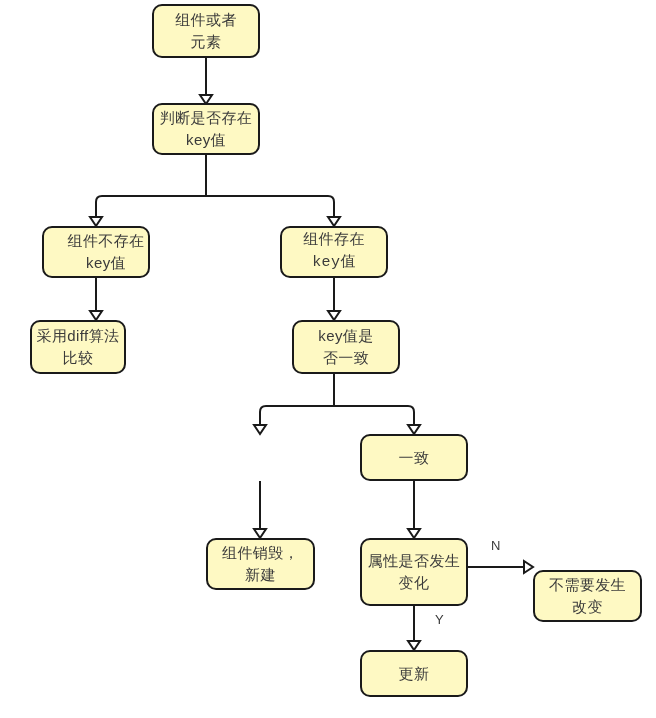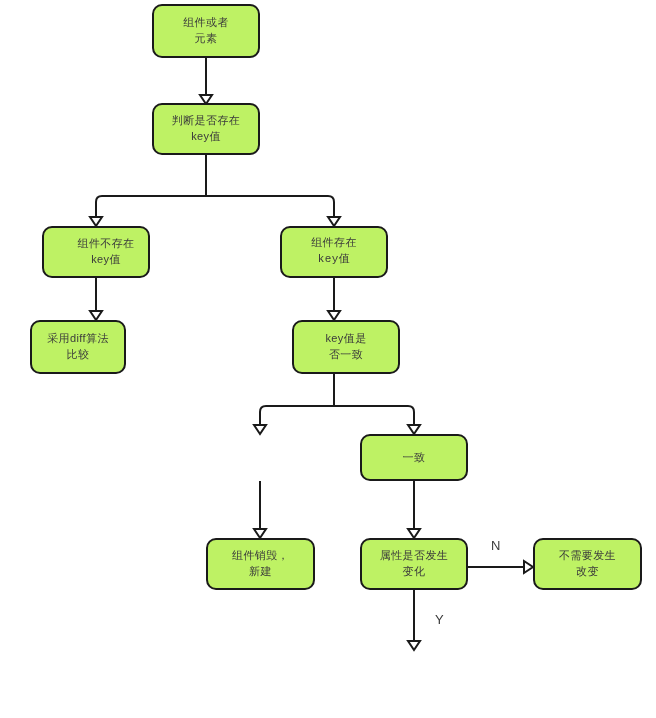--- a/index.html
+++ b/index.html
@@ -19,27 +19,27 @@
     left: 0;
     top: 0;
     width: 656px;
     height: 718px;
   }
   .node {
     position: absolute;
     box-sizing: border-box;
     border: 2px solid #1a1a1a;
     border-radius: 10px;
-    background: #bef264;
+    background: #fef9c3;
     display: flex;
     align-items: center;
     justify-content: center;
     text-align: center;
     color: #3b3b3b;
-    font-size: 11px;
+    font-size: 15px;
     line-height: 1.45;
     letter-spacing: 0.4px;
     white-space: pre-line;
     z-index: 2;
   }
   .edge-label {
     position: absolute;
     color: #3b3b3b;
     font-size: 13px;
     letter-spacing: 0.4px;
@@ -127,21 +127,22 @@
 key值</div>
   <div class="node" style="left:280px; top:226px; width:108px; height:52px;font-family:Liberation Mono, monospace;">组件存在
 key值</div>
   <div class="node" style="left:30px;  top:320px; width:96px; height:54px;">采用diff算法
 比较</div>
   <div class="node" style="left:292px; top:320px; width:108px; height:54px;">key值是
 否一致</div>
   <div class="node" style="left:360px; top:434px; width:108px; height:47px;">一致</div>
   <div class="node" style="left:206px; top:538px; width:109px; height:52px;">组件销毁，
 新建</div>
-  <div class="node" style="left:360px; top:538px; width:108px; height:52px;">属性是否发生
+  <div class="node" style="left:360px; top:538px; width:108px; height:68px;">属性是否发生
 变化</div>
-  <div class="node" style="left:533px; top:538px; width:109px; height:52px;">不需要发生
+  <div class="node" style="left:533px; top:570px; width:109px; height:52px;">不需要发生
 改变</div>
+  <div class="node" style="left:360px; top:650px; width:108px; height:47px;">更新</div>
 
   <div class="edge-label" style="left:491px; top:538px;">N</div>
   <div class="edge-label" style="left:435px; top:612px;">Y</div>
 
 </div>
 
 </body></html>

